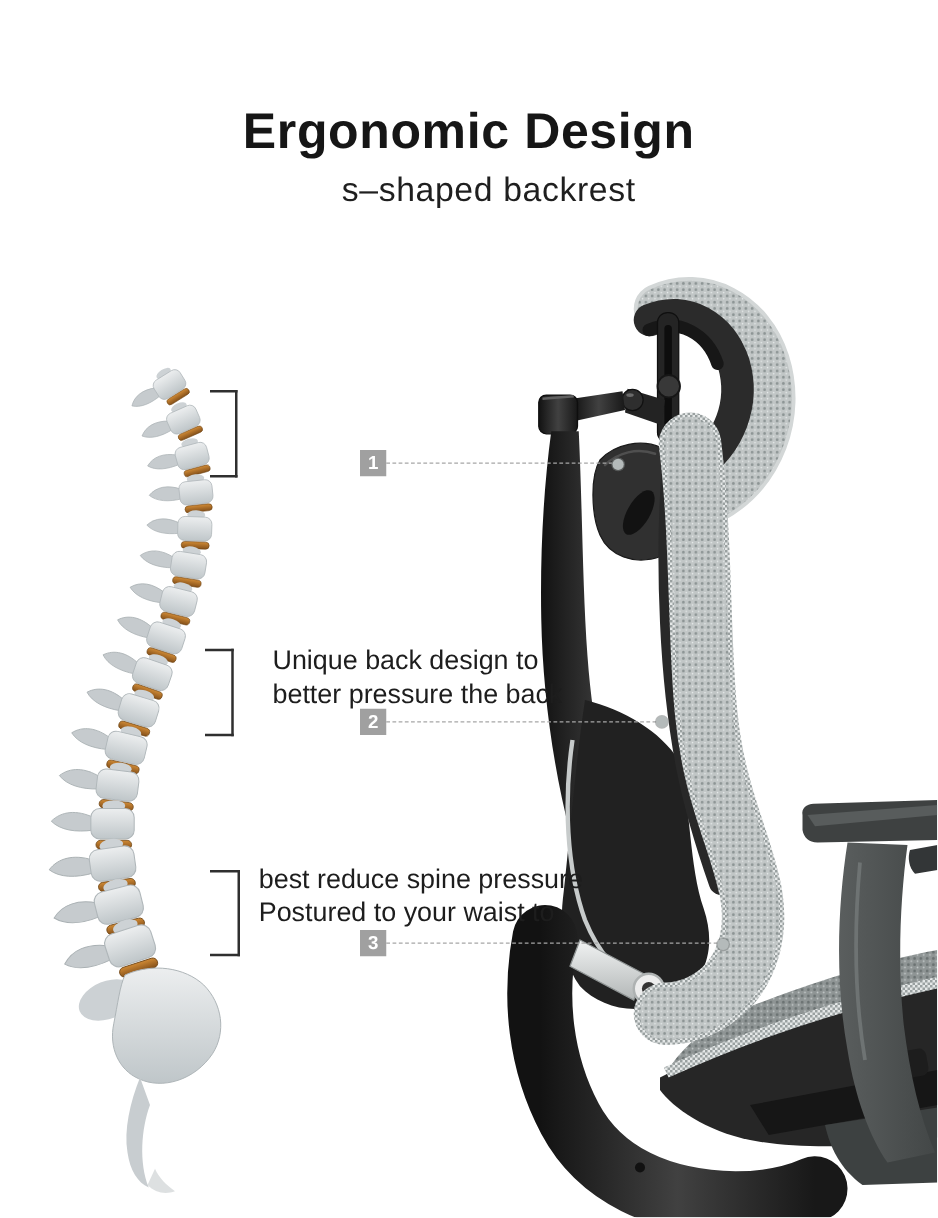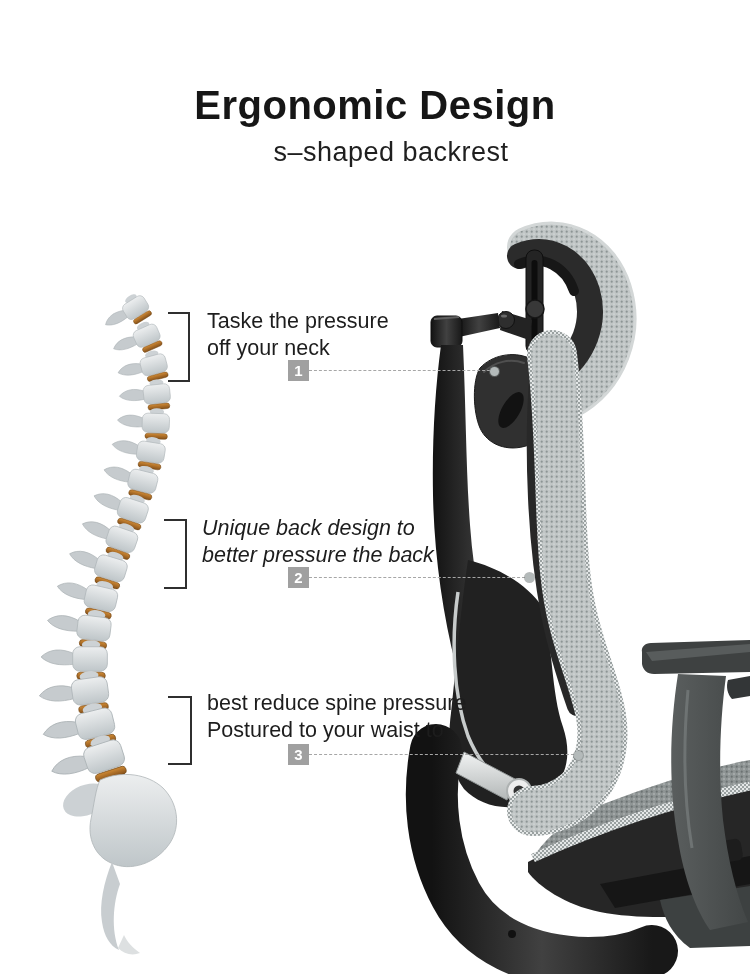--- a/index.html
+++ b/index.html
@@ -177,30 +177,26 @@
     <g>
       <path d="M 678,674 C 670,725 668,785 678,840 C 684,878 696,910 710,930 L 748,922 C 736,894 728,860 723,820 C 718,772 720,720 726,676 Z" fill="url(#armG)"></path>
       <path d="M 688,690 C 683,745 684,800 692,848" fill="none" stroke="#6e7373" stroke-width="3"></path>
       <path d="M 642,652 C 641,647 645,643 651,643 L 750,640 L 750,672 L 654,674 C 647,674 643,670 642,664 Z" fill="#3e4141"></path>
       <polygon points="646,652 750,644 750,652 652,661" fill="#585c5c"></polygon>
       <path d="M 728,680 L 750,676 L 750,696 L 732,699 C 727,694 726,686 728,680 Z" fill="#333637"></path>
     </g>
   </svg>
 
   <div class="bracket" style="left:168px;top:312px;width:20px;height:66px;"></div>
-  <div class="callout-text" style="left:207px;top:308px;">
-    <div>Taske the pressure</div>
-    <div>off your neck</div>
-  </div>
   <div class="leader" style="left:309px;top:370px;width:186px;"></div>
   <div class="badge" style="left:288px;top:360px;">1</div>
   <div class="leader-dot" style="left:490px;top:367px;"></div>
 
   <div class="bracket" style="left:164px;top:519px;width:21px;height:66px;"></div>
-  <div class="callout-text" style="left:202px;top:515px;font-style:italic;">
+  <div class="callout-text" style="left:218px;top:515px;">
     <div>Unique back design to</div>
     <div>better pressure the back</div>
   </div>
   <div class="leader" style="left:309px;top:577px;width:221px;"></div>
   <div class="badge" style="left:288px;top:567px;">2</div>
   <div class="leader-dot" style="left:525px;top:573px;"></div>
 
   <div class="bracket" style="left:168px;top:696px;width:22px;height:65px;"></div>
   <div class="callout-text" style="left:207px;top:690px;">
     <div>best reduce spine pressure</div>

